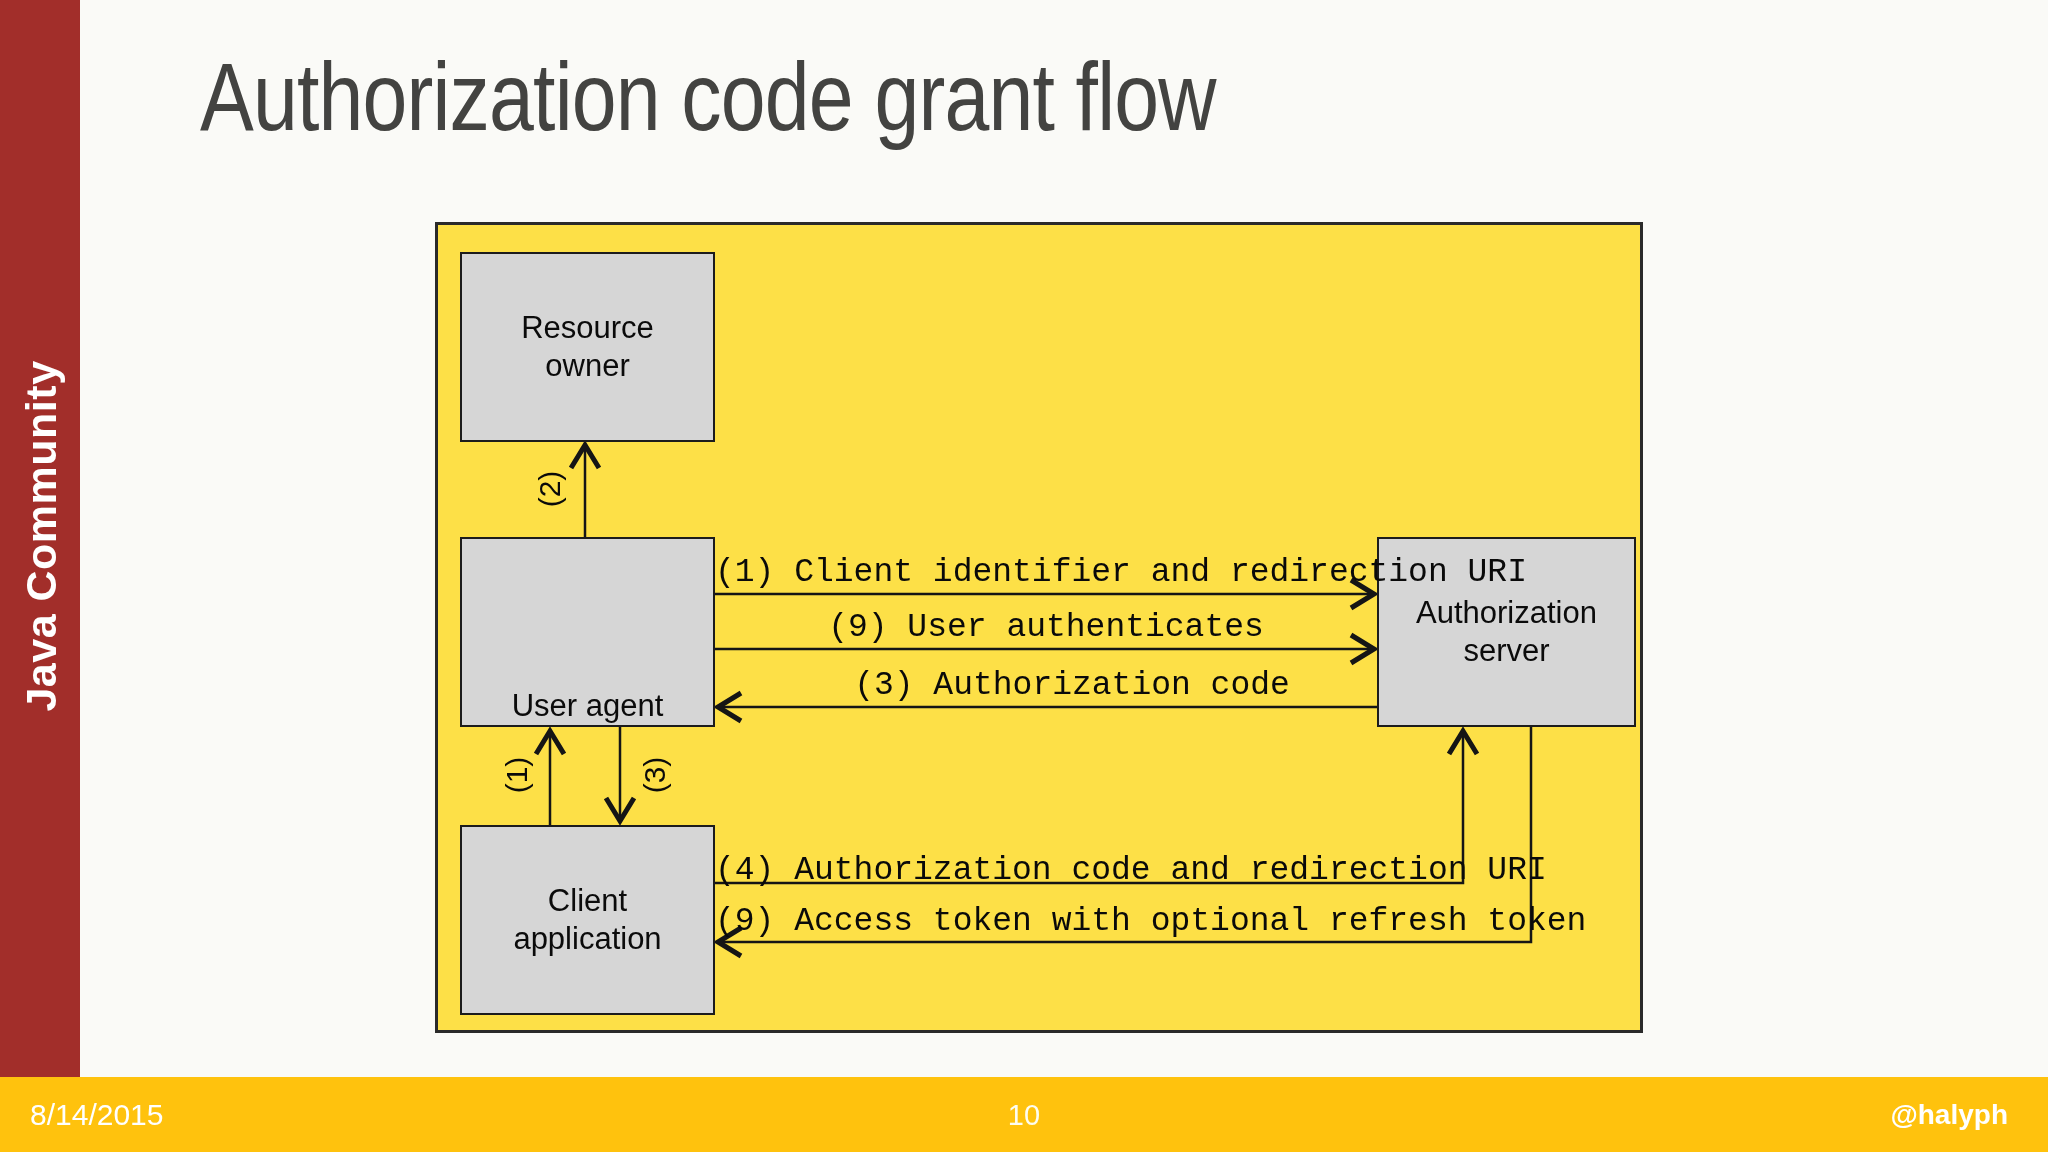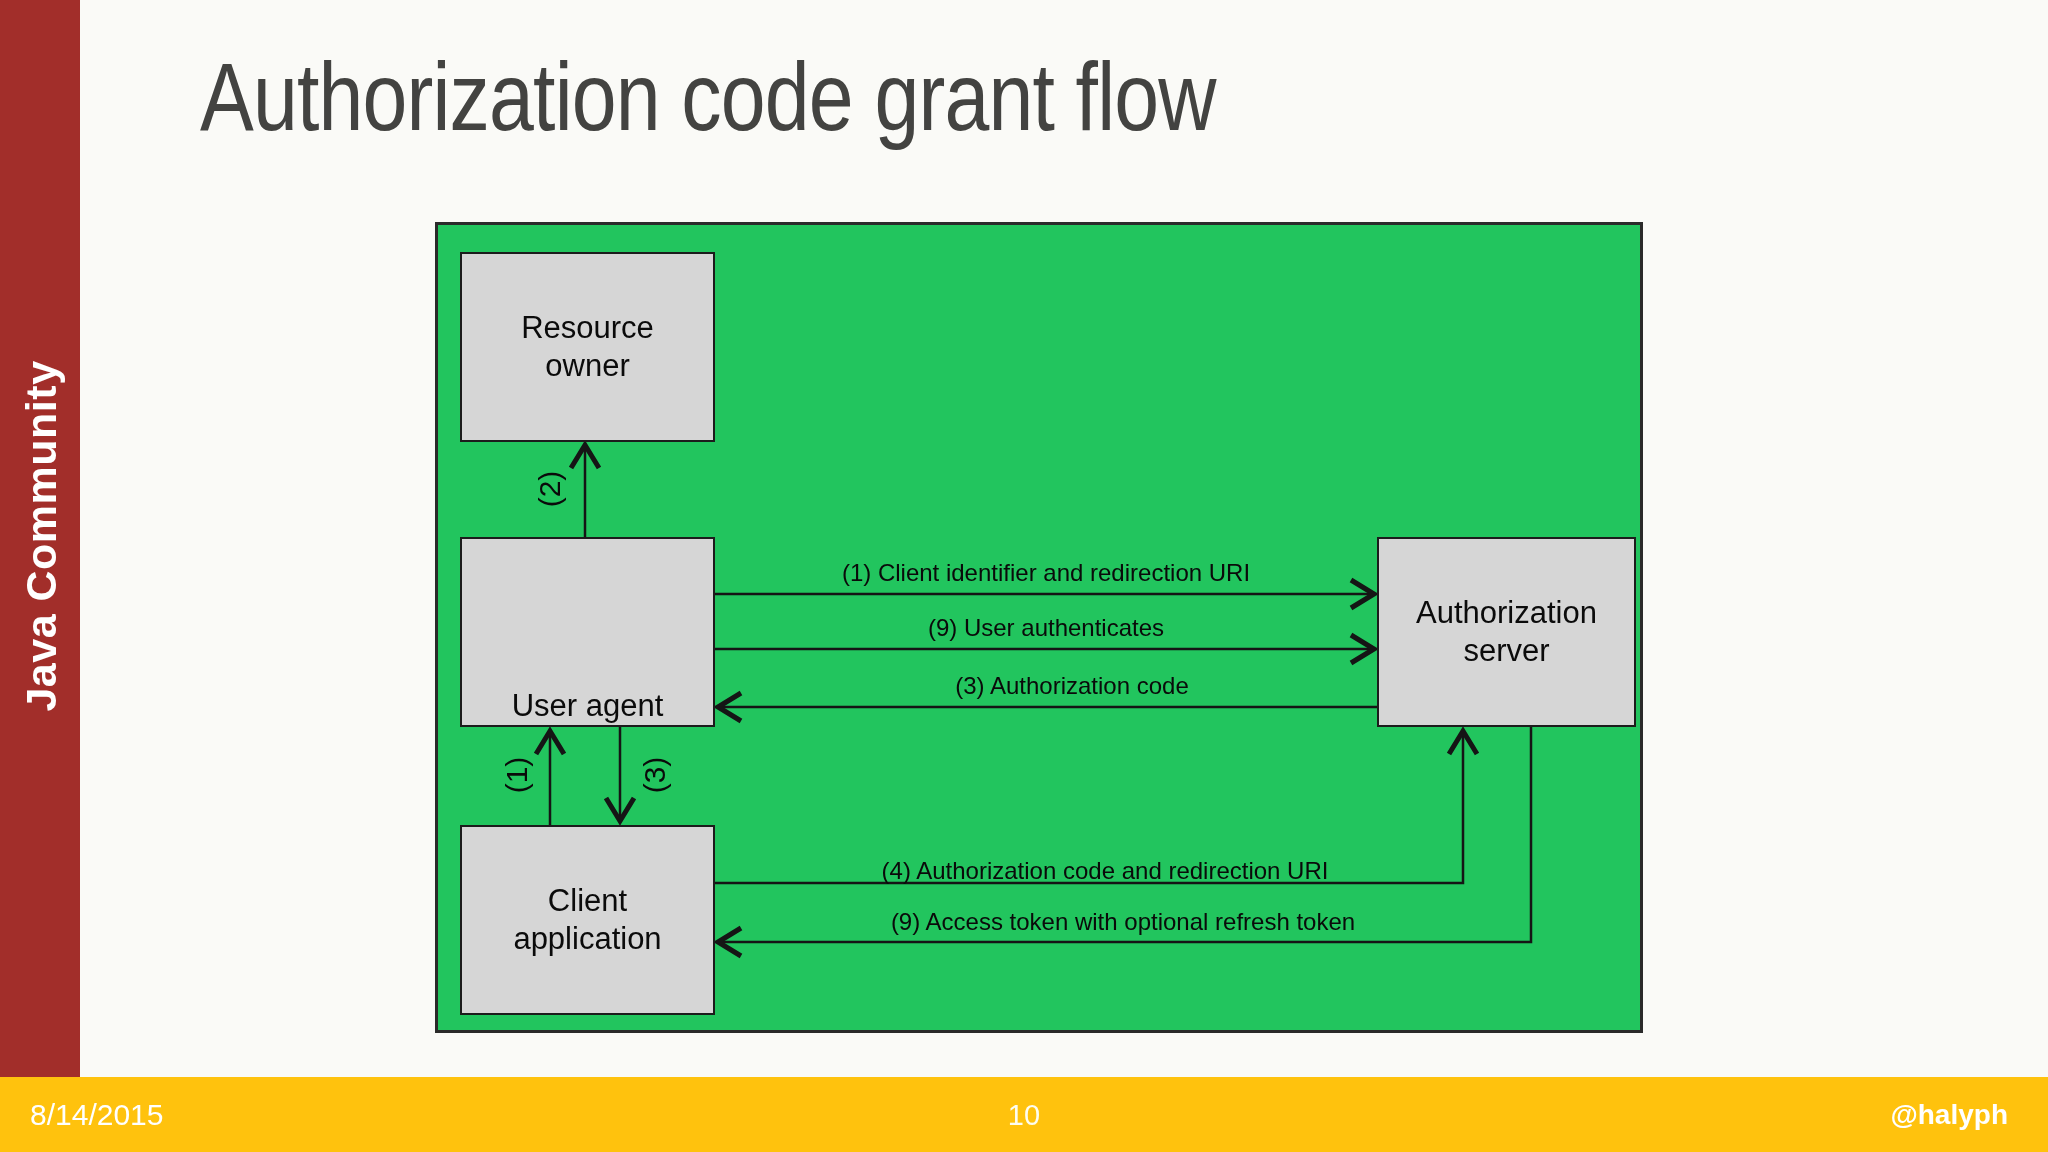--- a/index.html
+++ b/index.html
@@ -21,36 +21,36 @@
   
   .title{
     position:absolute;left:200px;top:42px;margin:0;
     font-size:96px;font-weight:400;color:#434341;
     white-space:nowrap;transform:scaleX(0.84);transform-origin:0 50%;
     letter-spacing:-1px;
   }
   
   .diagram{
     position:absolute;left:435px;top:222px;width:1208px;height:811px;
-    background:#22c55e;border:3px solid #2a2a2a;box-sizing:border-box;
+    background:#fde047;border:3px solid #2a2a2a;box-sizing:border-box;
   }
   .arrows{position:absolute;left:0;top:0;width:1202px;height:805px;}
   .box{
     position:absolute;width:255px;height:190px;box-sizing:border-box;
     background:#d6d6d6;border:2px solid #1c1c1c;
     display:flex;flex-direction:column;align-items:center;justify-content:center;
     font-size:31px;line-height:38px;color:#0b0b0b;text-align:center;
   }
   #box-resource-owner{left:22px;top:27px;}
   #box-user-agent{left:22px;top:312px;justify-content:flex-end;}
   #box-client-application{left:22px;top:600px;}
   #box-authorization-server{left:939px;top:312px;width:259px;}
   .msg{
-    position:absolute;height:36px;line-height:36px;font-size:24px;color:#0a0a0a;
-    text-align:center;white-space:nowrap;
+    position:absolute;height:36px;line-height:36px;font-size:33px;color:#0a0a0a;
+    text-align:center;white-space:nowrap;font-family:Liberation Mono, monospace;
   }
   #msg-1{left:277px;width:662px;top:330px;}
   #msg-2{left:277px;width:662px;top:385px;}
   #msg-3{left:277px;width:714px;top:443px;}
   #msg-4{left:277px;width:780px;top:628px;}
   #msg-5{left:277px;width:816px;top:679px;}
   .marker{
     position:absolute;font-size:30px;color:#0a0a0a;white-space:nowrap;
     transform:translate(-50%,-50%) rotate(-90deg);
   }

